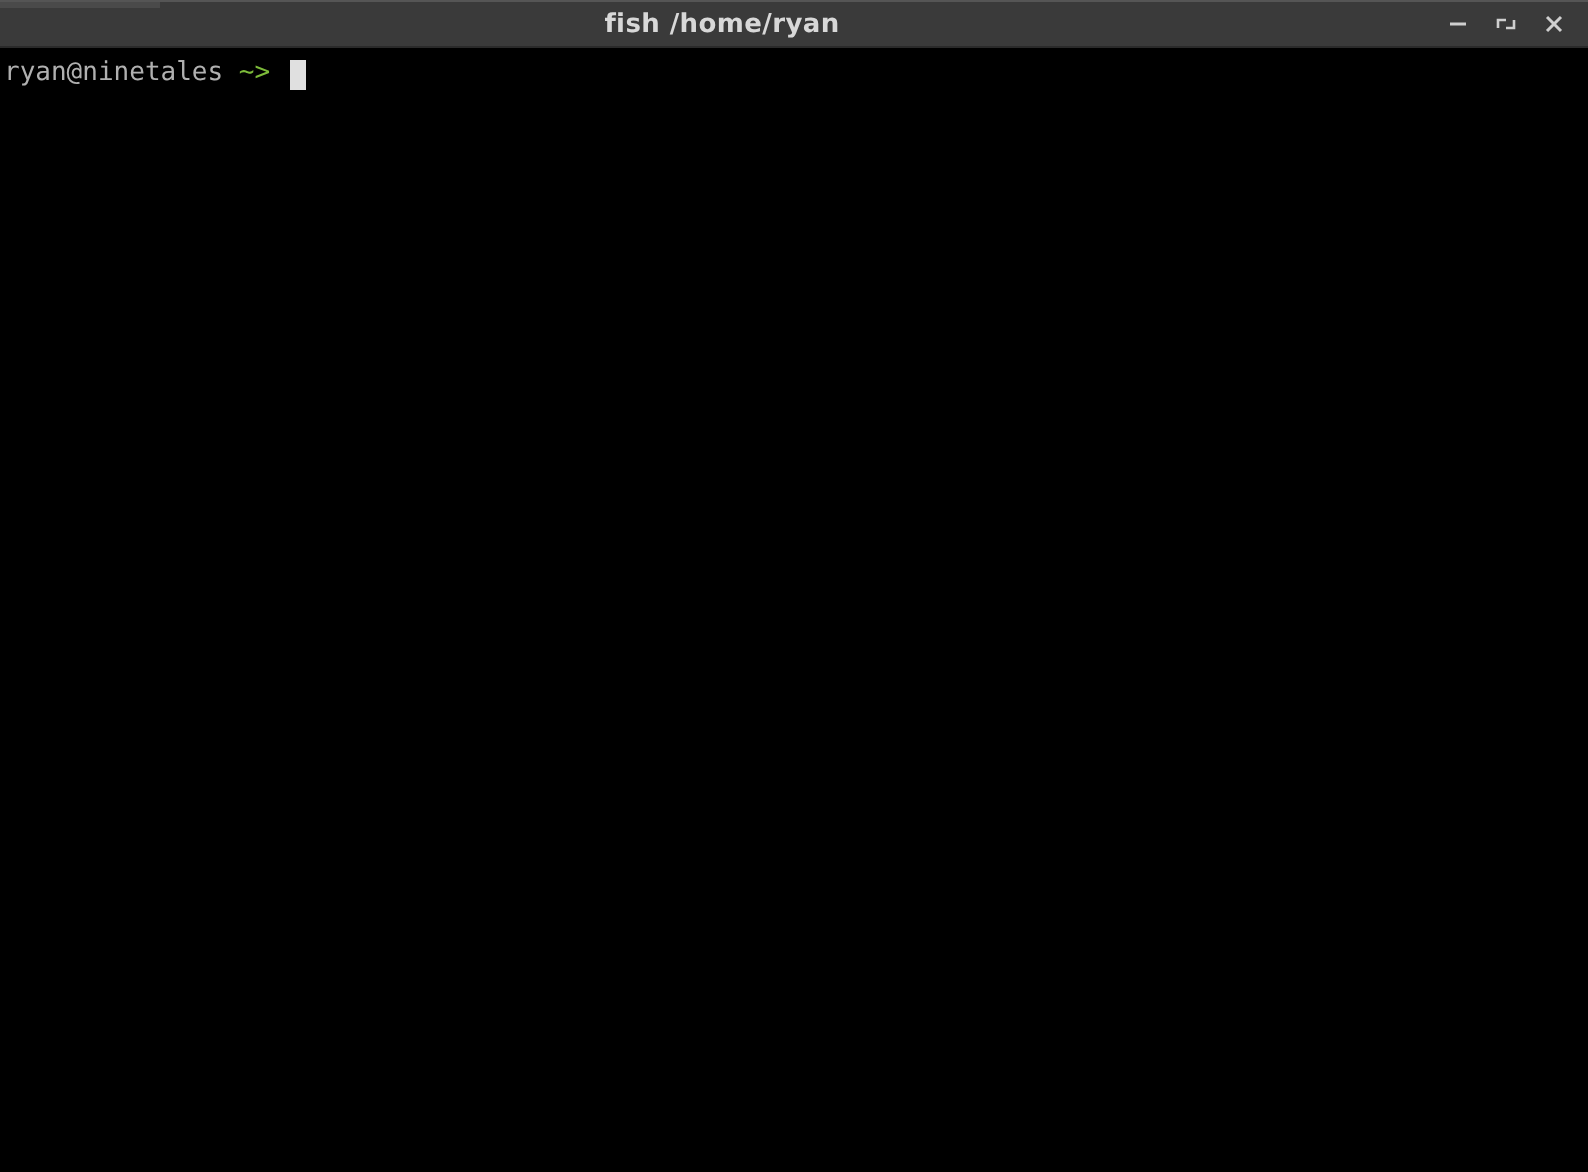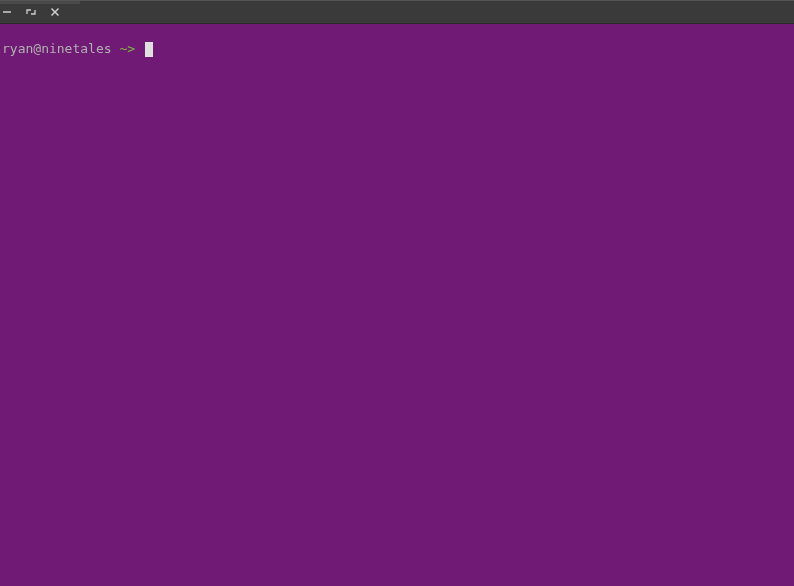--- a/index.html
+++ b/index.html
@@ -54,22 +54,22 @@
       justify-content: center;
       cursor: pointer;
       color: #cfcfcf;
     }
     .win-btn svg {
       display: block;
     }
     .terminal-body {
       width: 100%;
       height: calc(586px - 24px);
-      background: #701a75;
-      padding: 16px 2px;
+      background: #000000;
+      padding: 4px 2px;
       font-size: 13px;
       line-height: 18px;
     }
     .prompt-line {
       display: flex;
       align-items: center;
     }
     .prompt-user {
       color: #b0b0b0;
       white-space: pre;
@@ -89,20 +89,21 @@
       background: #e0e0e0;
       margin-left: 2px;
       vertical-align: middle;
     }
   </style>
 </head>
 <body>
 
 <div class="titlebar">
   <div class="window-tab"></div>
+  <div class="title">fish  /home/ryan</div>
   <div class="window-controls">
     <div class="win-btn">
       <svg width="10" height="10" viewBox="0 0 10 10">
         <line x1="1" y1="5" x2="9" y2="5" stroke="#cfcfcf" stroke-width="1.5"></line>
       </svg>
     </div>
     <div class="win-btn">
       <svg width="10" height="10" viewBox="0 0 10 10">
         <polyline points="1,7 1,3 5,3" fill="none" stroke="#cfcfcf" stroke-width="1.3"></polyline>
         <polyline points="5,7 9,7 9,3" fill="none" stroke="#cfcfcf" stroke-width="1.3"></polyline>

